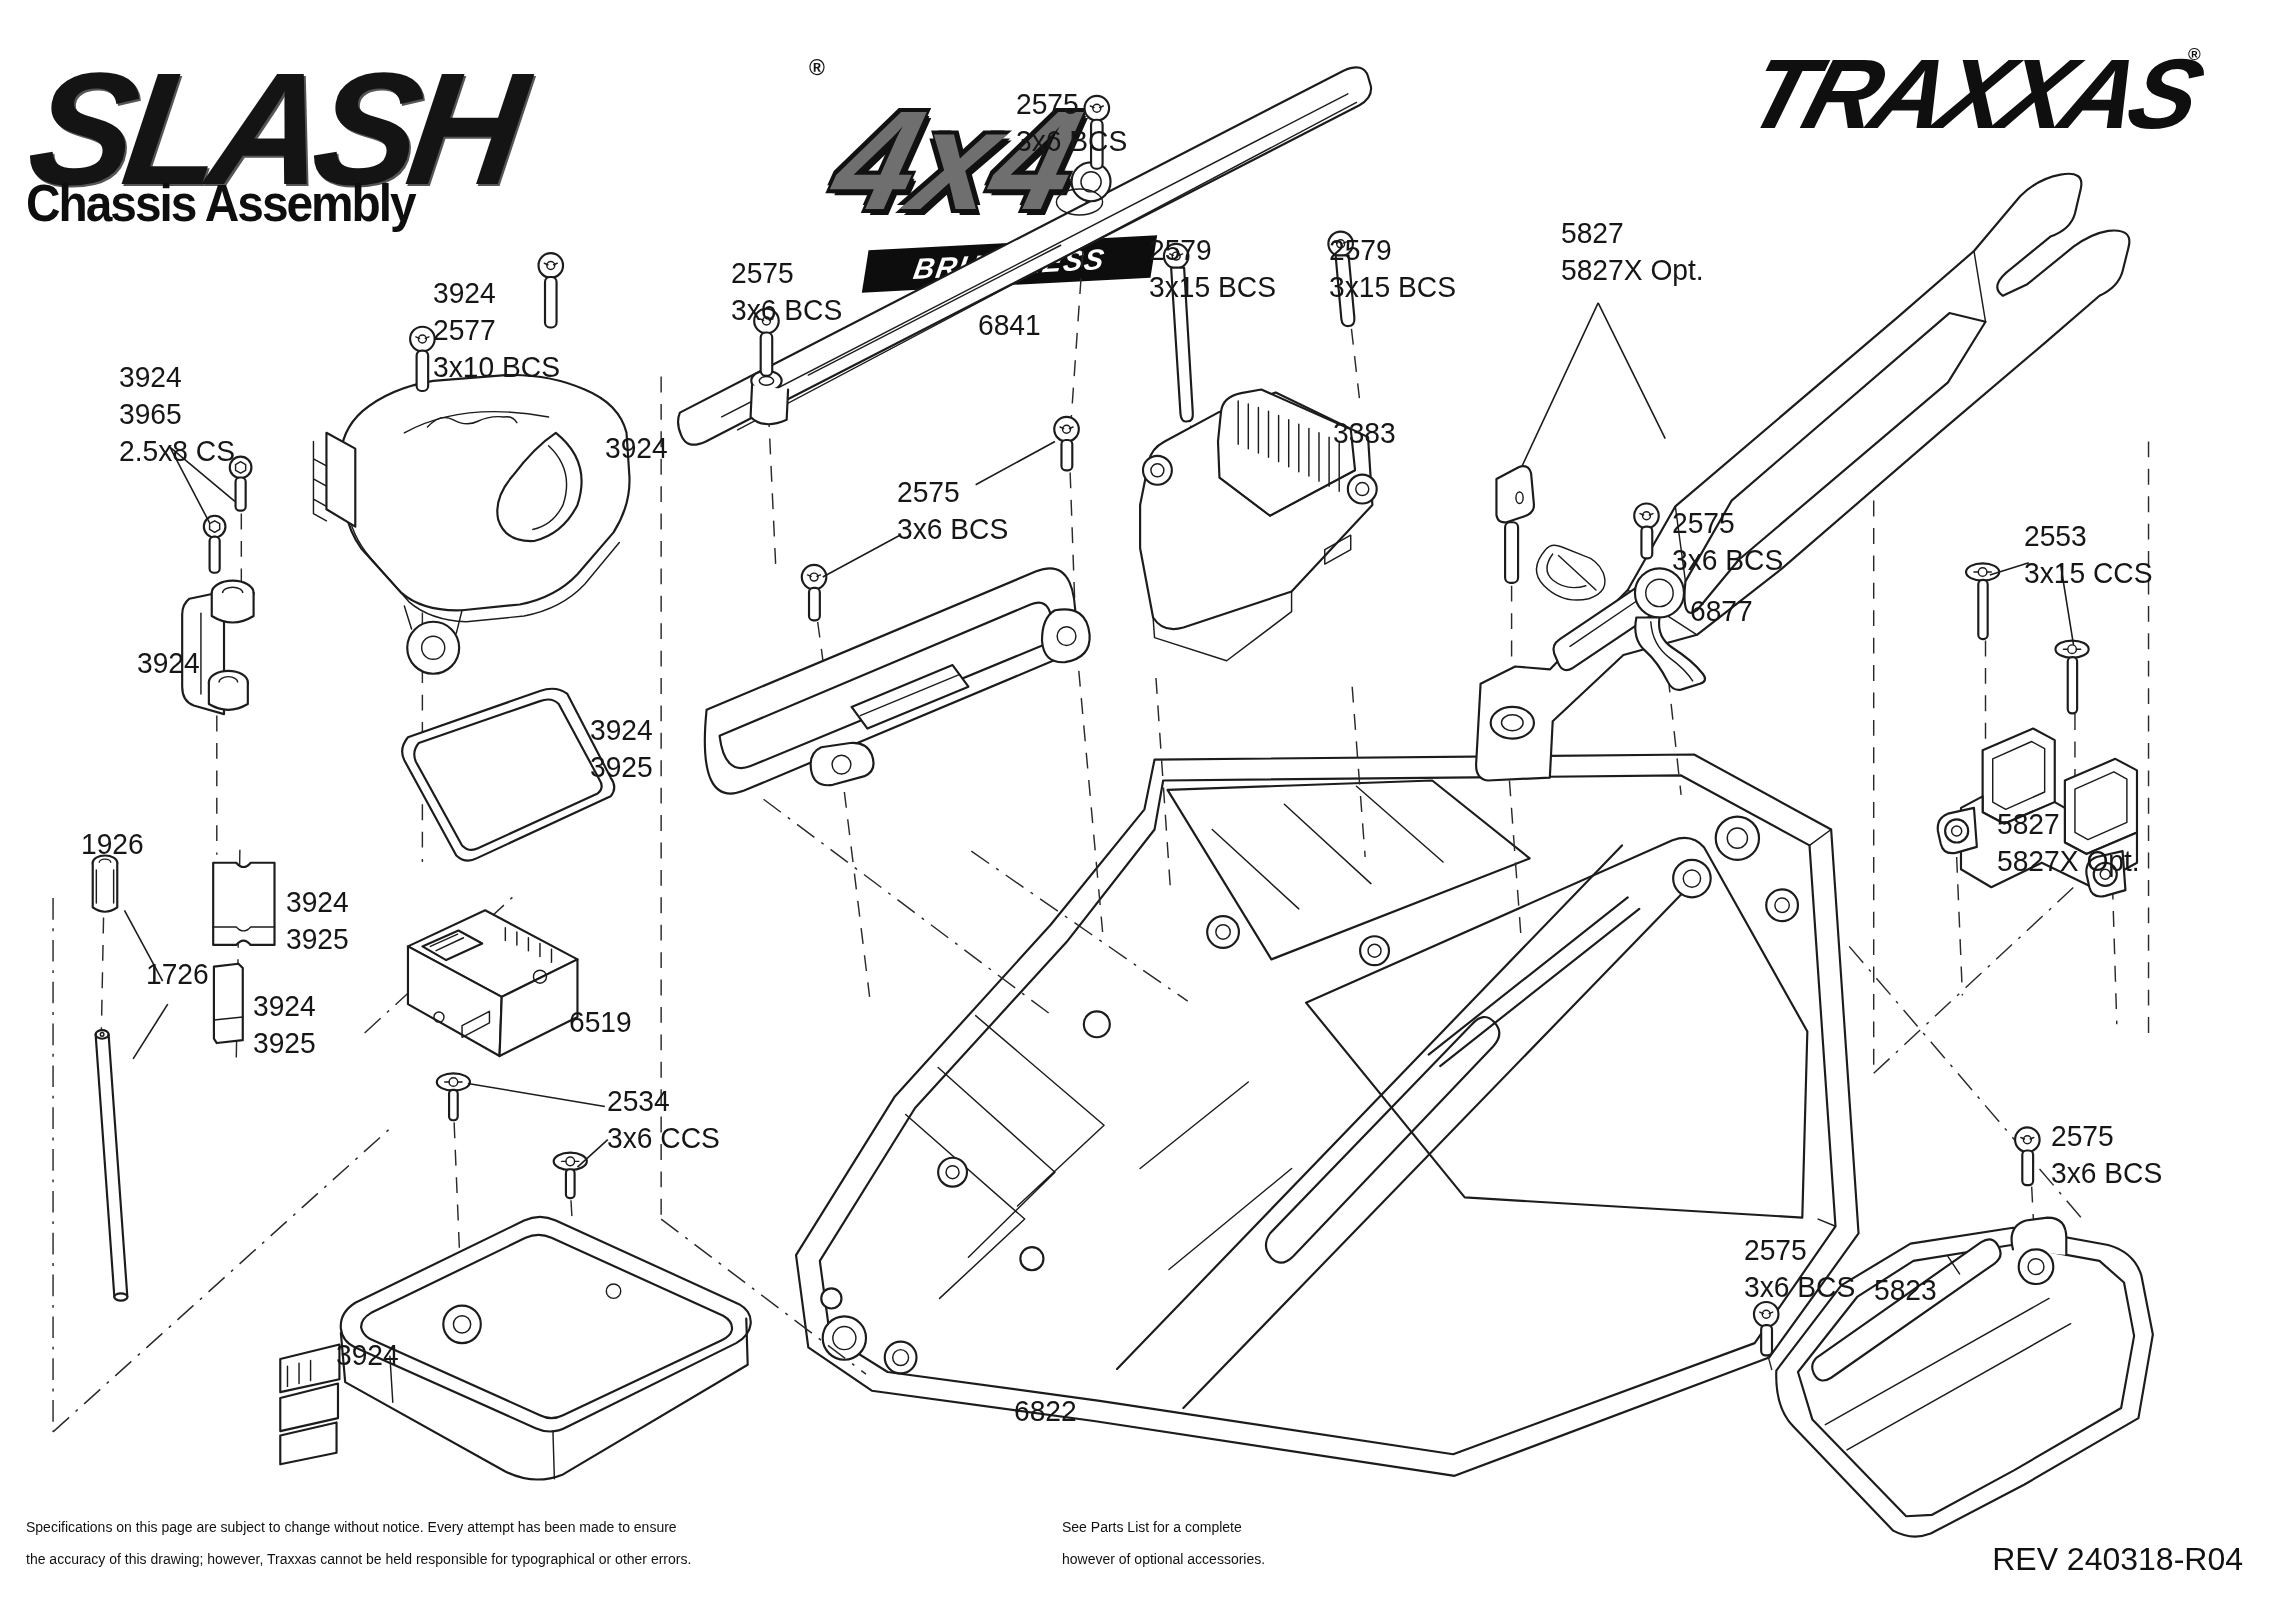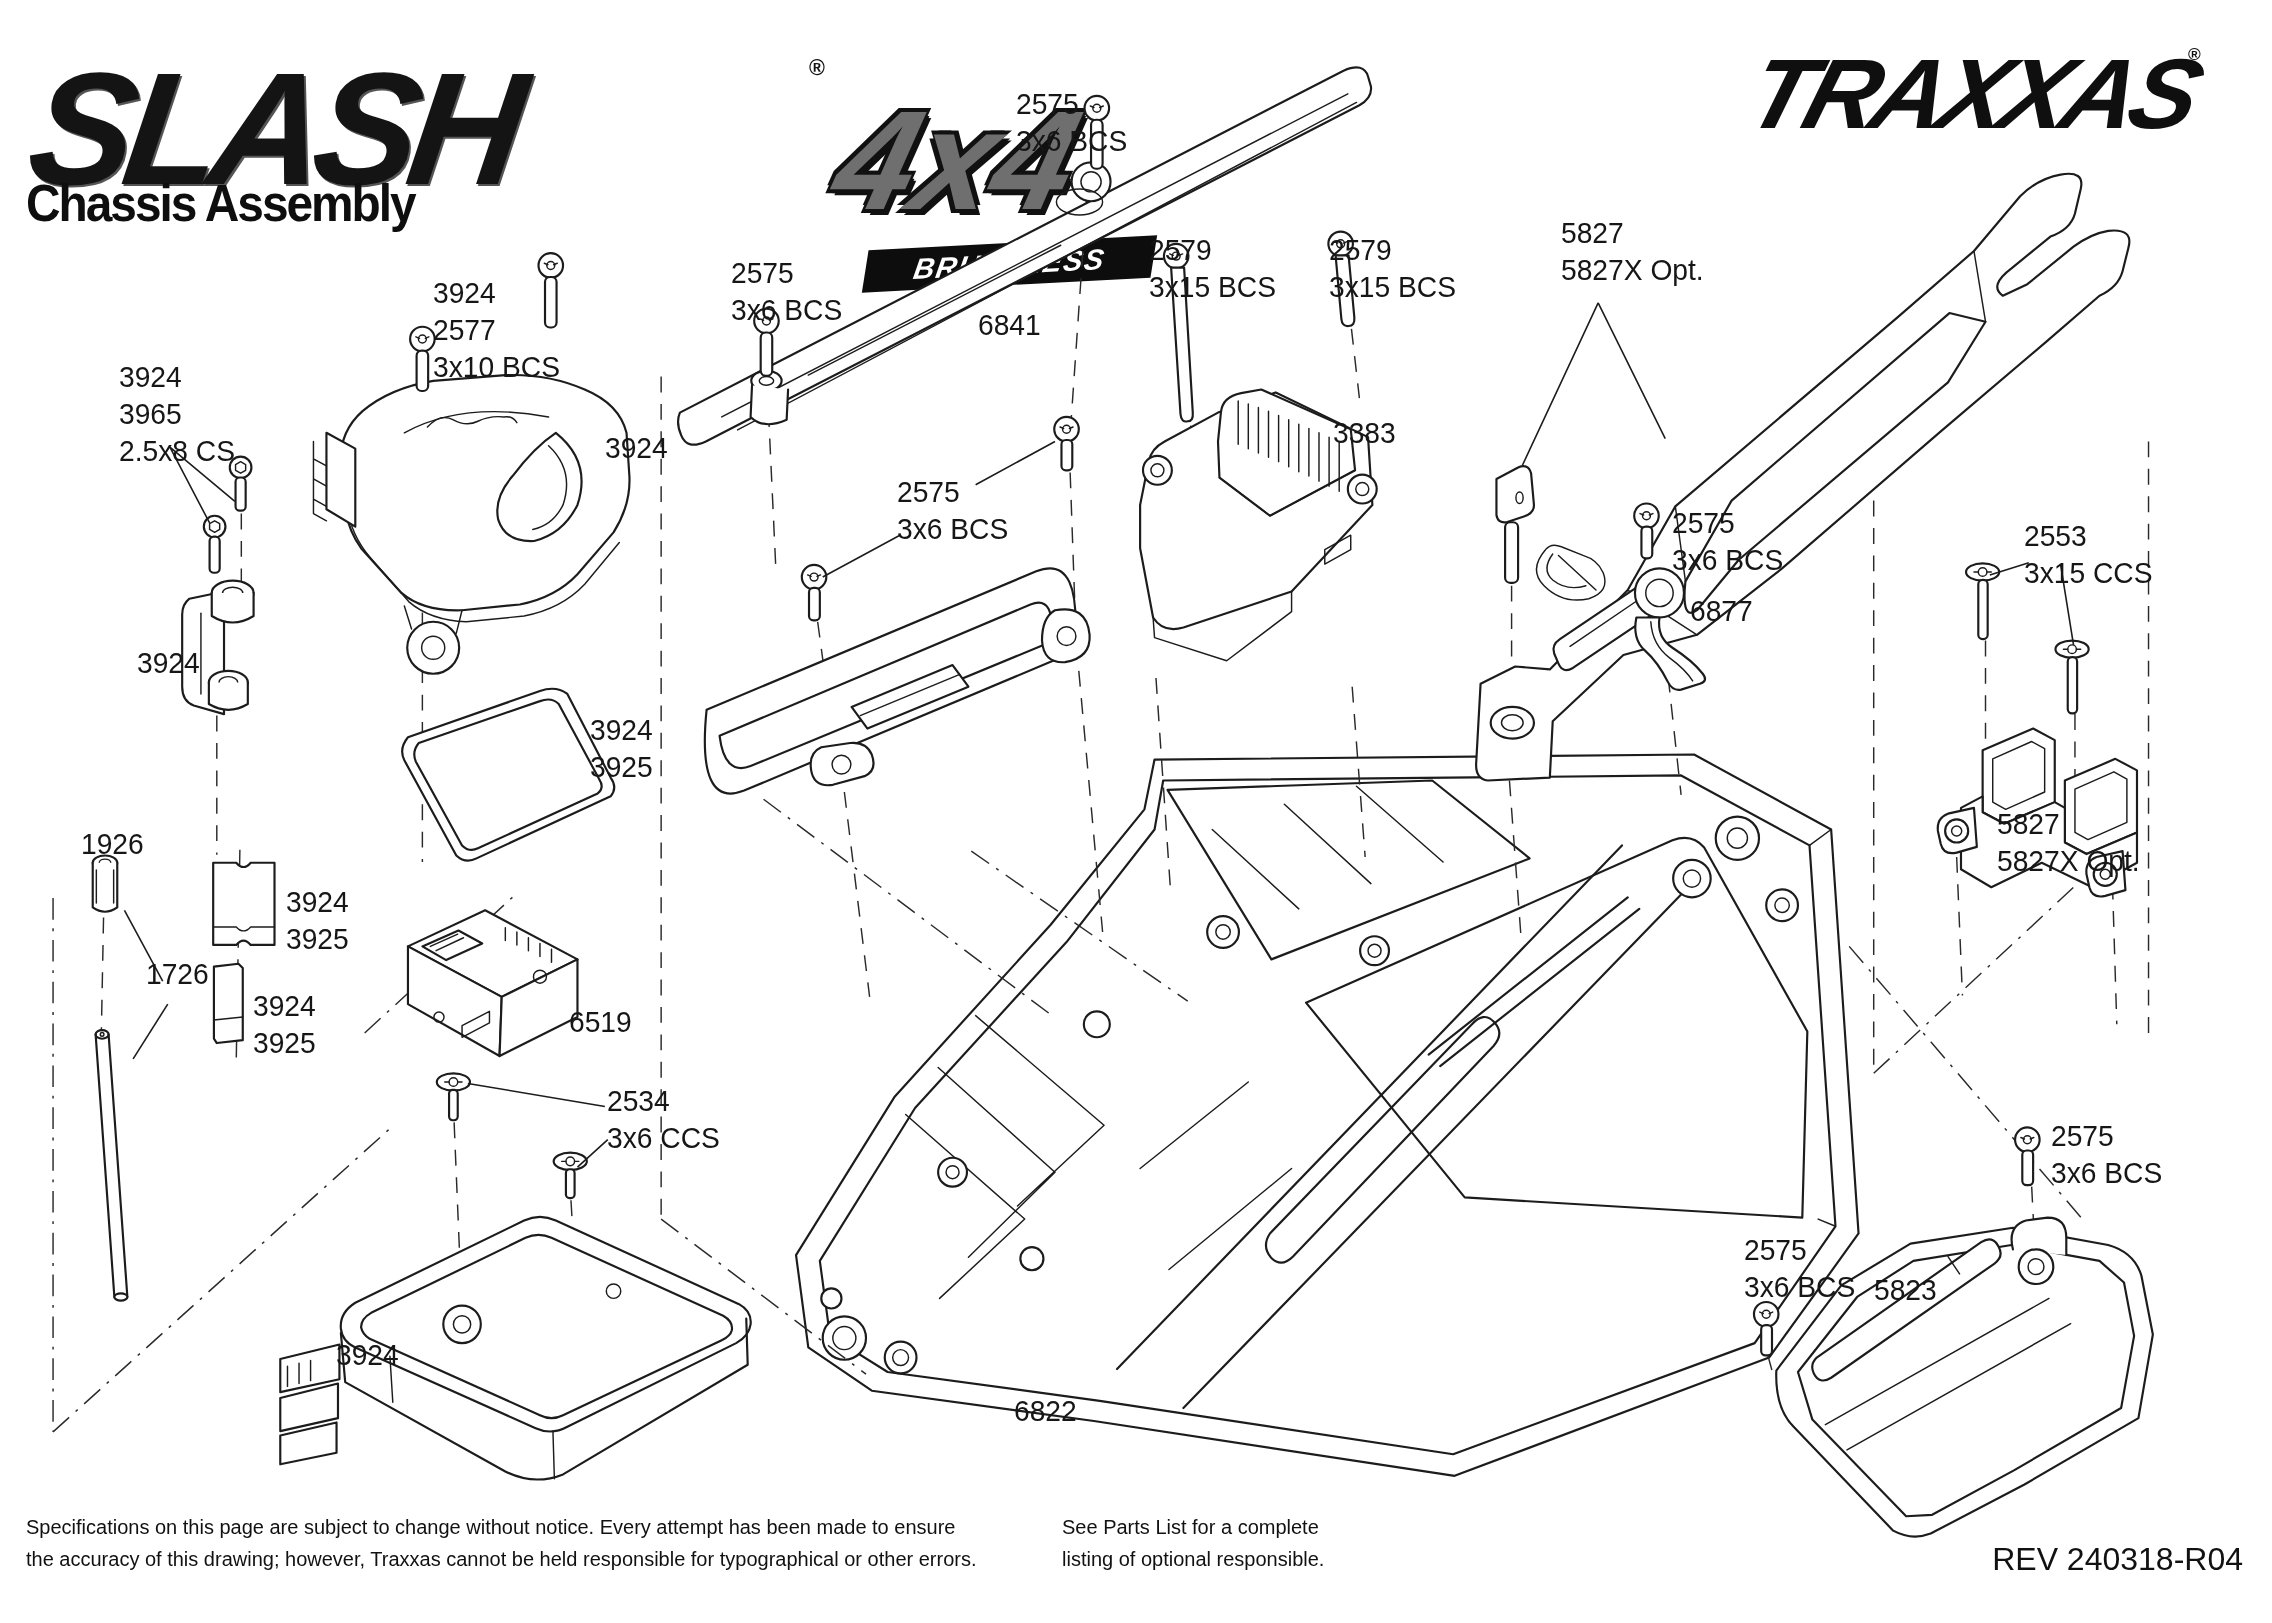--- a/index.html
+++ b/index.html
@@ -21,21 +21,21 @@
               transform:scaleX(0.92);transform-origin:0 0;color:#0e0e0e;}
   .traxxas-logo{position:absolute;left:1766px;top:45px;width:476px;height:115px;}
   .traxxas-word{position:absolute;left:0;top:0;font-size:101px;line-height:101px;font-weight:900;
               font-style:italic;letter-spacing:-5.8px;color:#0f0f0f;transform:skewX(-16deg) scaleY(0.98);
               transform-origin:0 0;}
   .traxxas-reg{position:absolute;left:422px;top:-1.4px;font-size:17.3px;font-weight:700;color:#0f0f0f;}
   
   .plabel{position:absolute;font-size:30px;line-height:37px;letter-spacing:0px;color:#161616;
           transform:scaleX(0.94);transform-origin:0 0;white-space:nowrap;}
   
-  .footer-text{position:absolute;font-size:20px;line-height:32px;color:#111;}
+  .footer-text{position:absolute;font-size:14px;line-height:32px;color:#111;}
   .footer-disclaimer{left:26px;top:1511px;}
   .footer-note{left:1062px;top:1511px;}
   .footer-rev{position:absolute;right:30px;top:1541px;font-size:32px;color:#111;}
   
   svg.diagram{position:absolute;left:0;top:0;}
   .ln{fill:none;stroke:#1c1c1c;stroke-width:3;stroke-linejoin:round;stroke-linecap:round;}
   .lnw{fill:#ffffff;stroke:#1c1c1c;stroke-width:3;stroke-linejoin:round;stroke-linecap:round;}
   .thin{fill:none;stroke:#1c1c1c;stroke-width:2;stroke-linejoin:round;stroke-linecap:round;}
   .dash{fill:none;stroke:#2a2a2a;stroke-width:2;stroke-dasharray:22 16;}
   .dashdot{fill:none;stroke:#2a2a2a;stroke-width:2;stroke-dasharray:30 12 4 12;}
@@ -511,18 +511,18 @@
         <div>5823</div>
       </div>
     </div>
 
   <div class="footer-text footer-disclaimer">
     <div>Specifications on this page are subject to change without notice.  Every attempt has been made to ensure</div>
     <div>the accuracy of this drawing; however, Traxxas cannot be held responsible for typographical or other errors.</div>
   </div>
   <div class="footer-text footer-note">
     <div>See Parts List for a complete</div>
-    <div>listing of optional responsible.</div>
+    <div>however of optional accessories.</div>
   </div>
   <div class="footer-rev">REV 240318-R04</div>
 
 </div>
 
 
 </body></html>

